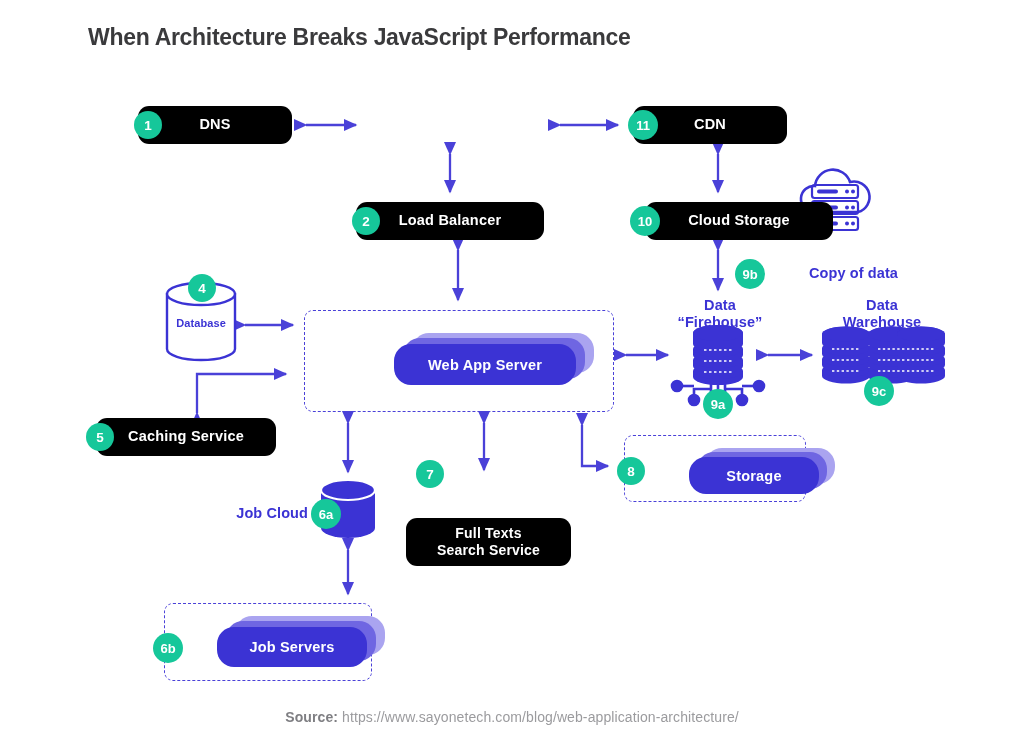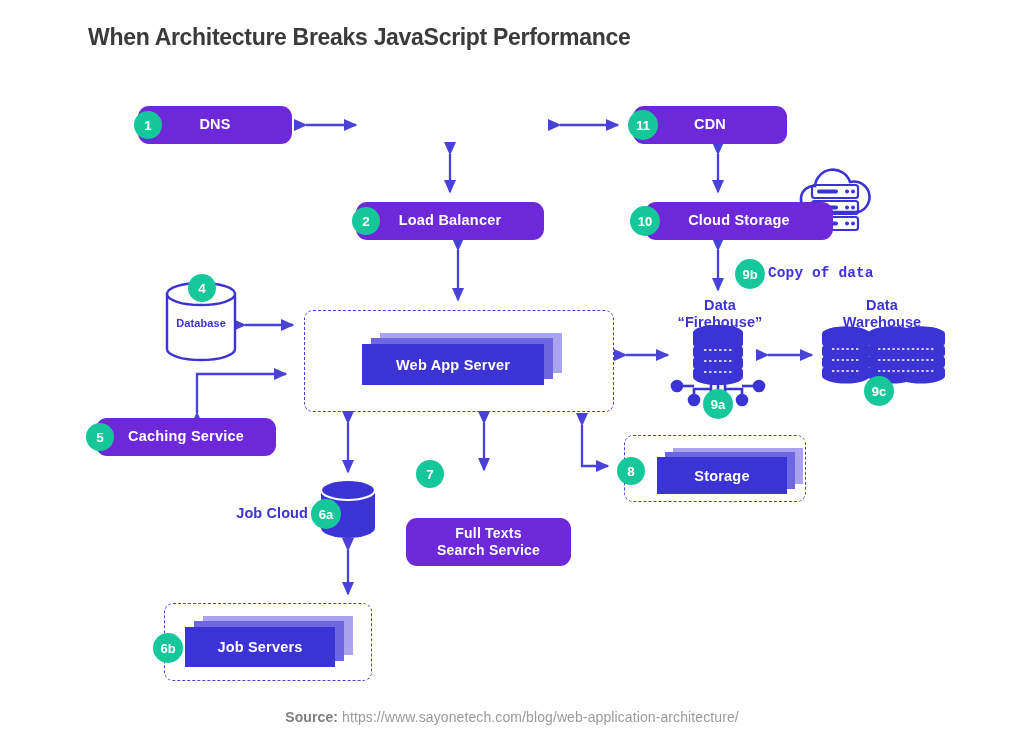--- a/index.html
+++ b/index.html
@@ -12,41 +12,41 @@
 
   
   .title{
     position:absolute;left:88px;top:24px;
     font-size:23px;font-weight:bold;color:#3a3a3c;
     letter-spacing:-0.3px;white-space:nowrap;
   }
 
   
   .pill{
-    position:absolute;background:#6d28d9;border-radius:11px;
+    position:absolute;background:#000000;border-radius:11px;
     color:#ffffff;font-size:14.5px;font-weight:bold;
     display:flex;align-items:center;justify-content:center;
     text-align:left;line-height:1.18;letter-spacing:.2px;
     box-sizing:border-box;padding:0 10px;z-index:4;
   }
   .pill.two-line{font-size:14px;}
 
   
   .badge{
     position:absolute;background:#16c79a;border-radius:50%;
     color:#ffffff;font-weight:bold;
     display:flex;align-items:center;justify-content:center;
     z-index:7;
   }
   .badge.b1{width:28px;height:28px;font-size:13.5px;}
   .badge.b2{width:30px;height:30px;font-size:13px;}
 
   
   .stack{position:absolute;z-index:4;}
-  .stack .lay{position:absolute;border-radius:0;}
+  .stack .lay{position:absolute;border-radius:17px;margin-left:32px;}
   .stack .lay3{background:#aaa4f0;}
   .stack .lay2{background:#6f66e2;}
   .stack .lay1{
     background:#3b33d4;color:#fff;font-weight:bold;font-size:14.5px;
     display:flex;align-items:center;justify-content:center;
     letter-spacing:.2px;
   }
 
   
   .dashbox{
@@ -148,21 +148,21 @@
     <span>Search Service</span>
   </div>
   <div class="badge b1" style="left:416px;top:460px;">7</div>
 
   <div class="bluelabel left" style="left:198px;top:505px;width:110px;">Job Cloud</div>
   <div class="badge b2" style="left:311px;top:499px;">6a</div>
 
   <div class="bluelabel" style="left:163px;top:317px;width:76px;font-size:11px;">Database</div>
   <div class="badge b1" style="left:188px;top:274px;">4</div>
 
-  <div class="bluelabel" style="left:768px;top:265px;width:130px;text-align:left;font-family:Liberation Mono, monospace;">Copy of data</div>
+  <div class="bluelabel" style="left:768px;top:265px;width:130px;text-align:right;">Copy of data</div>
   <div class="badge b2" style="left:735px;top:259px;">9b</div>
 
   <div class="bluelabel" style="left:660px;top:297px;width:120px;">
     <div>Data</div>
     <div>“Firehouse”</div>
   </div>
   <div class="badge b2" style="left:703px;top:389px;">9a</div>
 
   <div class="bluelabel" style="left:820px;top:297px;width:124px;">
     <div>Data</div>

